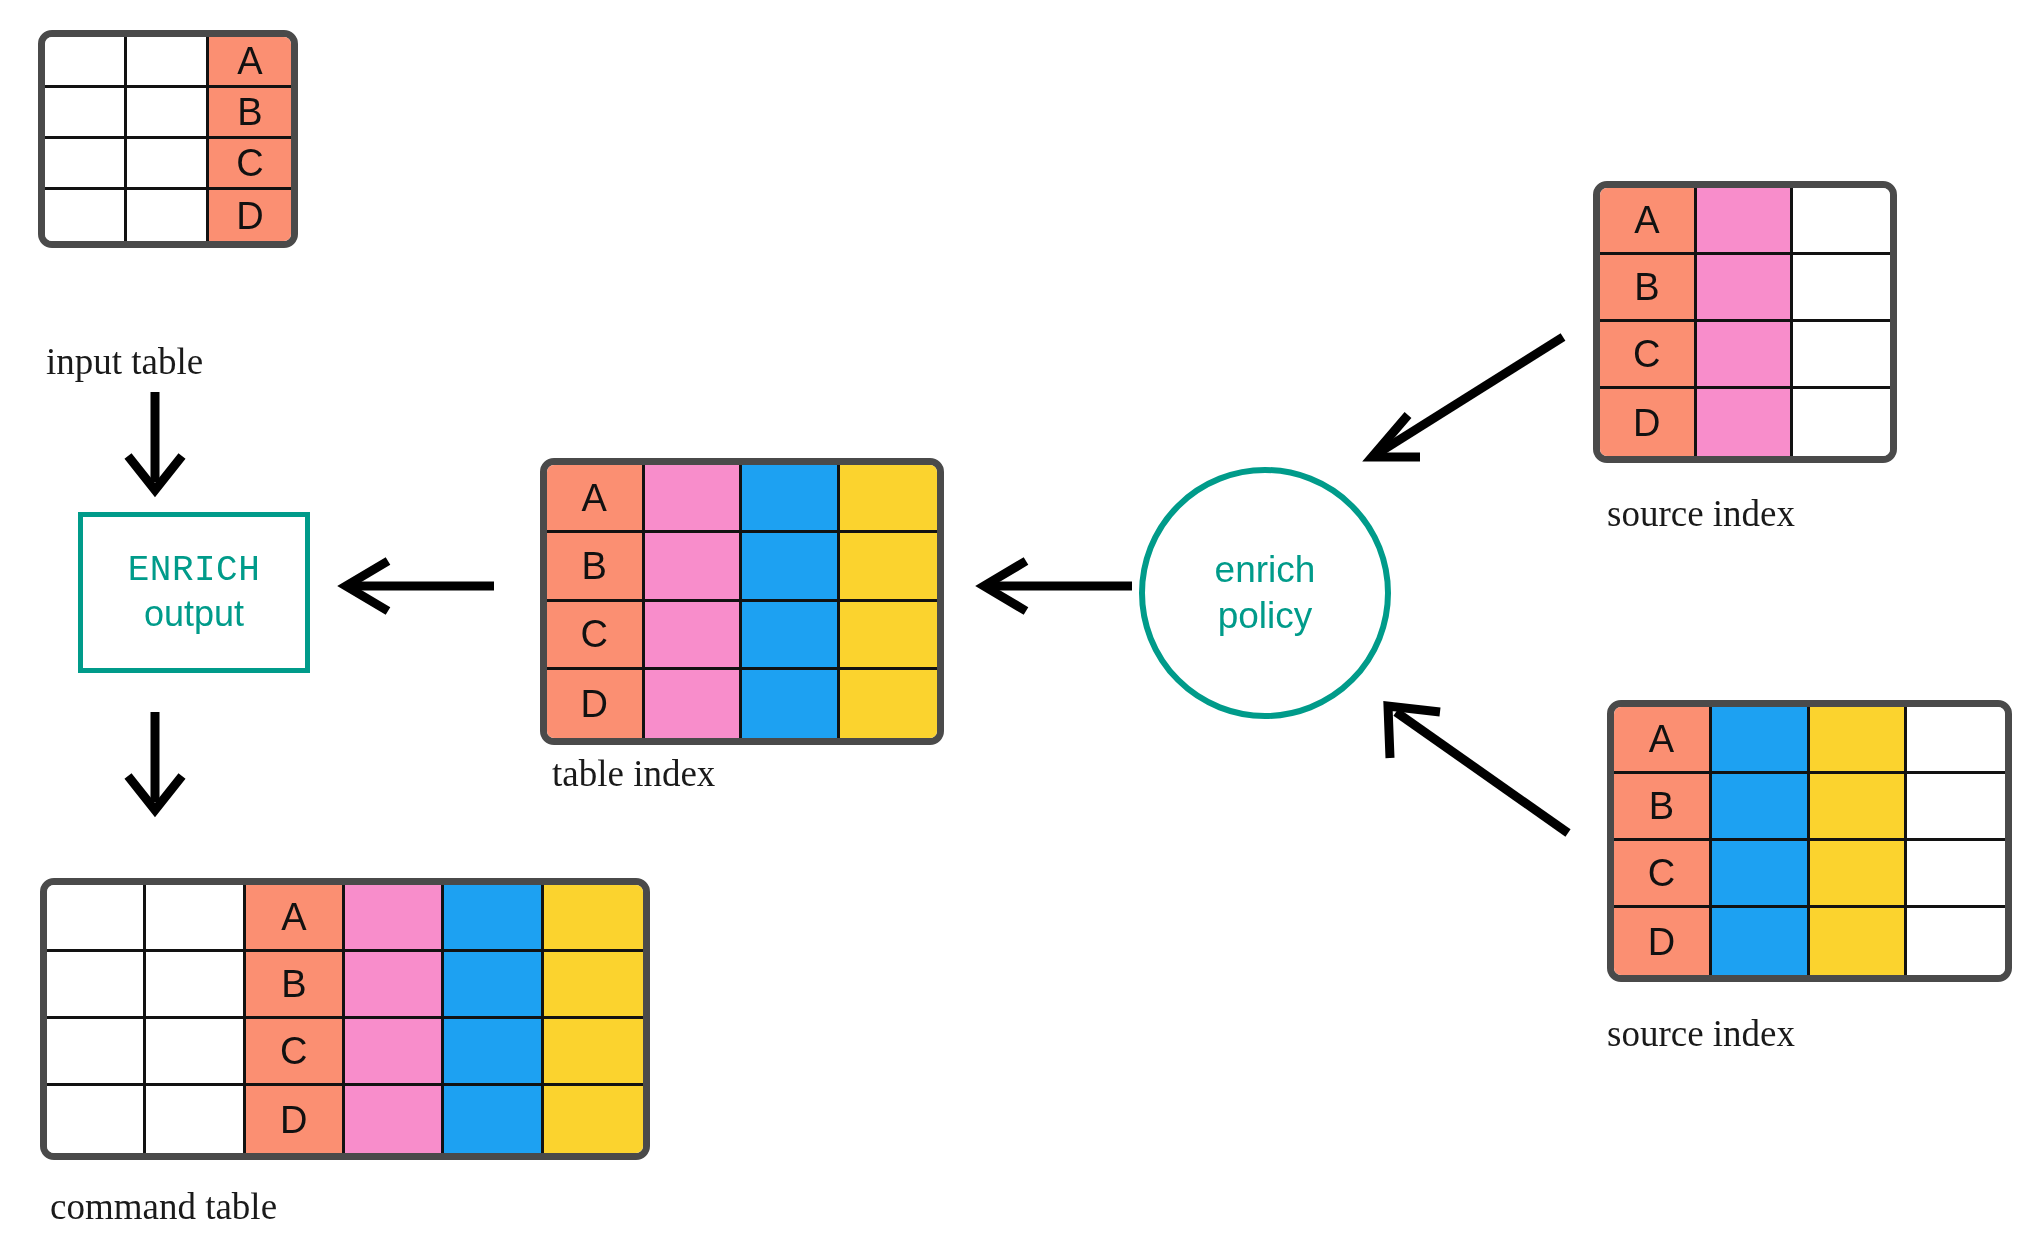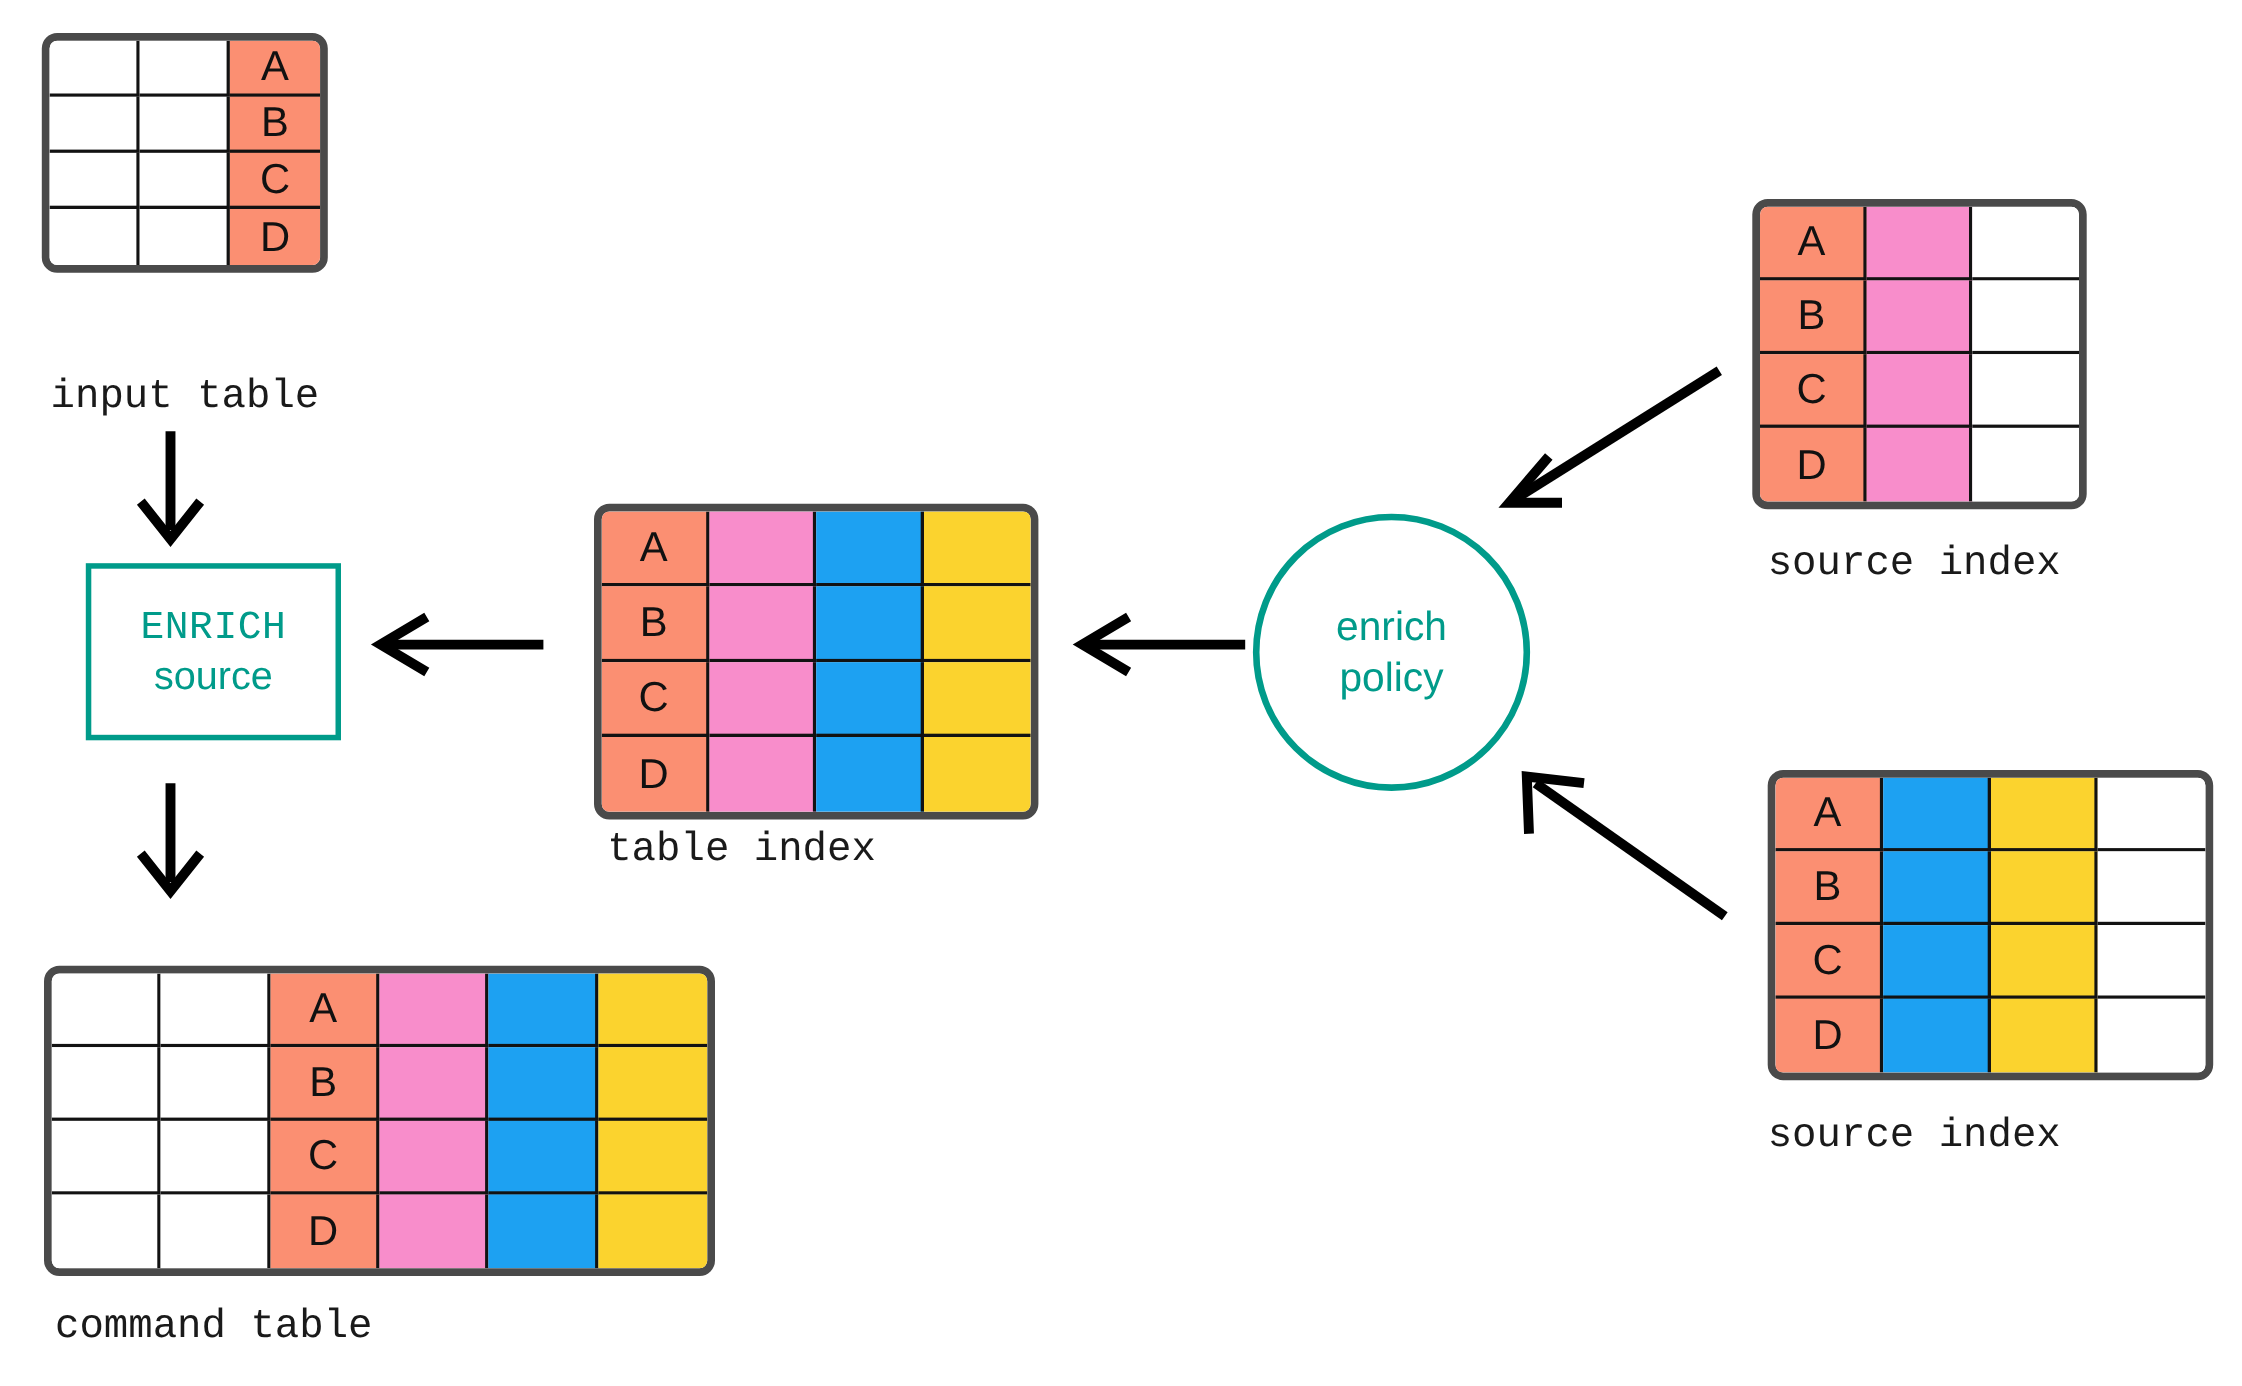--- a/index.html
+++ b/index.html
@@ -39,21 +39,21 @@
   }
   .cell.lastcol { border-right: none; }
   .cell.lastrow { border-bottom: none; }
 
   
   .caption {
     position: absolute;
     font-size: 37px;
     color: #1a1a1a;
     white-space: nowrap;
-    font-family: Liberation Mono, monospace;
+    font-family: Liberation Serif, serif;
   }
 
   
   #enrich-command-box {
     position: absolute;
     left: 78px;
     top: 512px;
     width: 232px;
     height: 161px;
     border: 5px solid #009b8a;
@@ -124,21 +124,21 @@
     </div>
   <div class="caption" style="left:46px; top:340px;">input table</div>
 
   <svg class="arrow-svg" style="left:120px; top:390px;" width="70" height="110" viewBox="0 0 70 110">
     <path d="M35 2 L35 92"></path>
     <path d="M8 66 L35 100 L62 66"></path>
   </svg>
 
   <div id="enrich-command-box">
     <div class="line1">ENRICH</div>
-    <div class="line2">source</div>
+    <div class="line2">output</div>
   </div>
 
   <svg class="arrow-svg" style="left:120px; top:710px;" width="70" height="110" viewBox="0 0 70 110">
     <path d="M35 2 L35 92"></path>
     <path d="M8 66 L35 100 L62 66"></path>
   </svg>
 
   <div class="tbl" id="output-table" style="left:40px; top:878px; width:610px; height:282px;
               grid-template-columns:repeat(6,1fr); grid-template-rows:repeat(4,1fr);">
       <div class="cell" style="background: rgb(255, 255, 255);"></div>

